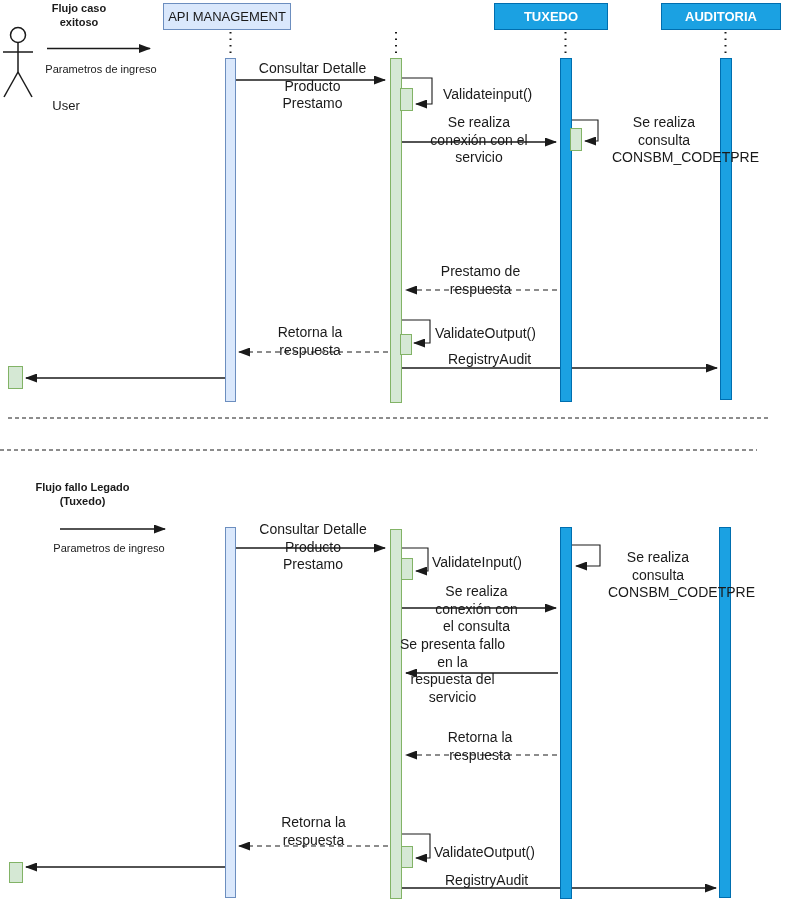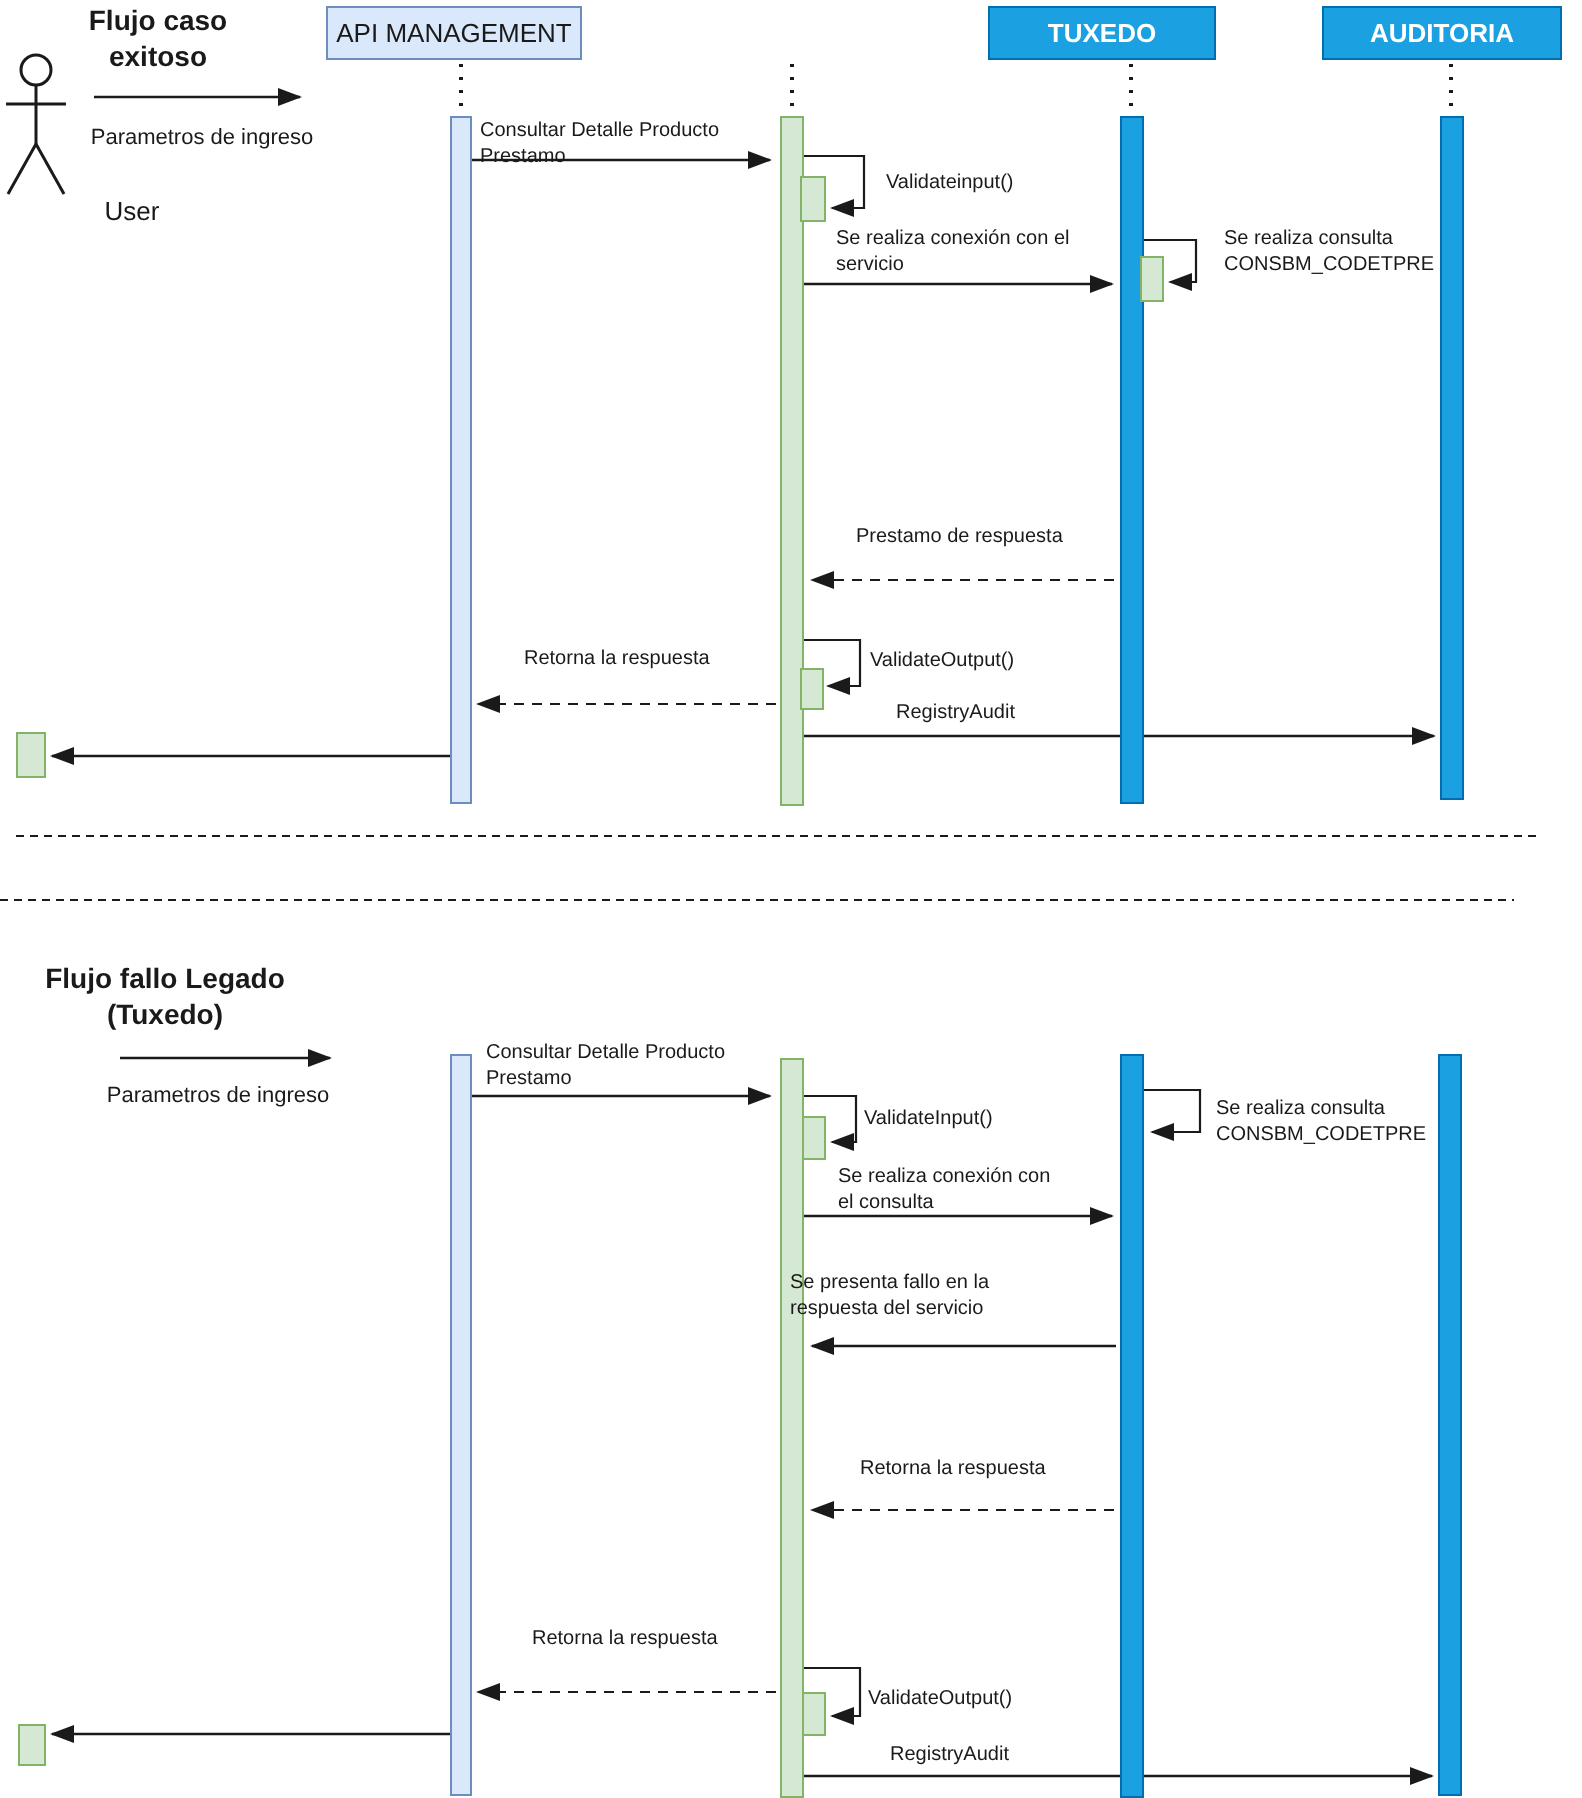--- a/index.html
+++ b/index.html
@@ -17,23 +17,23 @@
   .hbox.lb{background:var(--c-light-blue-fill);border:1px solid var(--c-light-blue-stroke);}
   .hbox.gn{background:var(--c-green-fill);border:1px solid var(--c-green-stroke);}
   .hbox.bl{background:var(--c-blue-fill);border:1px solid var(--c-blue-stroke);
            color:#ffffff;font-weight:bold;}
   .bar{position:absolute;box-sizing:border-box;}
   .bar.lb{background:var(--c-light-blue-fill);border:1px solid var(--c-light-blue-stroke);}
   .bar.gn{background:var(--c-green-fill);border:1px solid var(--c-green-stroke);}
   .bar.bl{background:var(--c-blue-fill);border:1px solid var(--c-blue-stroke);}
   .sbox{position:absolute;box-sizing:border-box;background:var(--c-green-fill);
         border:1px solid var(--c-green-stroke);}
-  .lbl{position:absolute;font-size:10px;color:#1a1a1a;
+  .lbl{position:absolute;font-size:14px;color:#1a1a1a;text-align:center;
        white-space:pre-line;line-height:1.25;}
-  .title{position:absolute;font-size:14px;font-weight:bold;color:#1a1a1a;
+  .title{position:absolute;font-size:11px;font-weight:bold;color:#1a1a1a;
          text-align:center;white-space:pre-line;line-height:1.25;}
   .mid{position:absolute;font-size:11px;color:#1a1a1a;text-align:center;}
   .userlbl{position:absolute;font-size:13px;color:#1a1a1a;text-align:center;margin-left:47px;}
 </style>
 </head>
 <body>
 
 <div class="canvas">
 
   <svg class="layer" width="791" height="899" viewBox="0 0 791 899">

